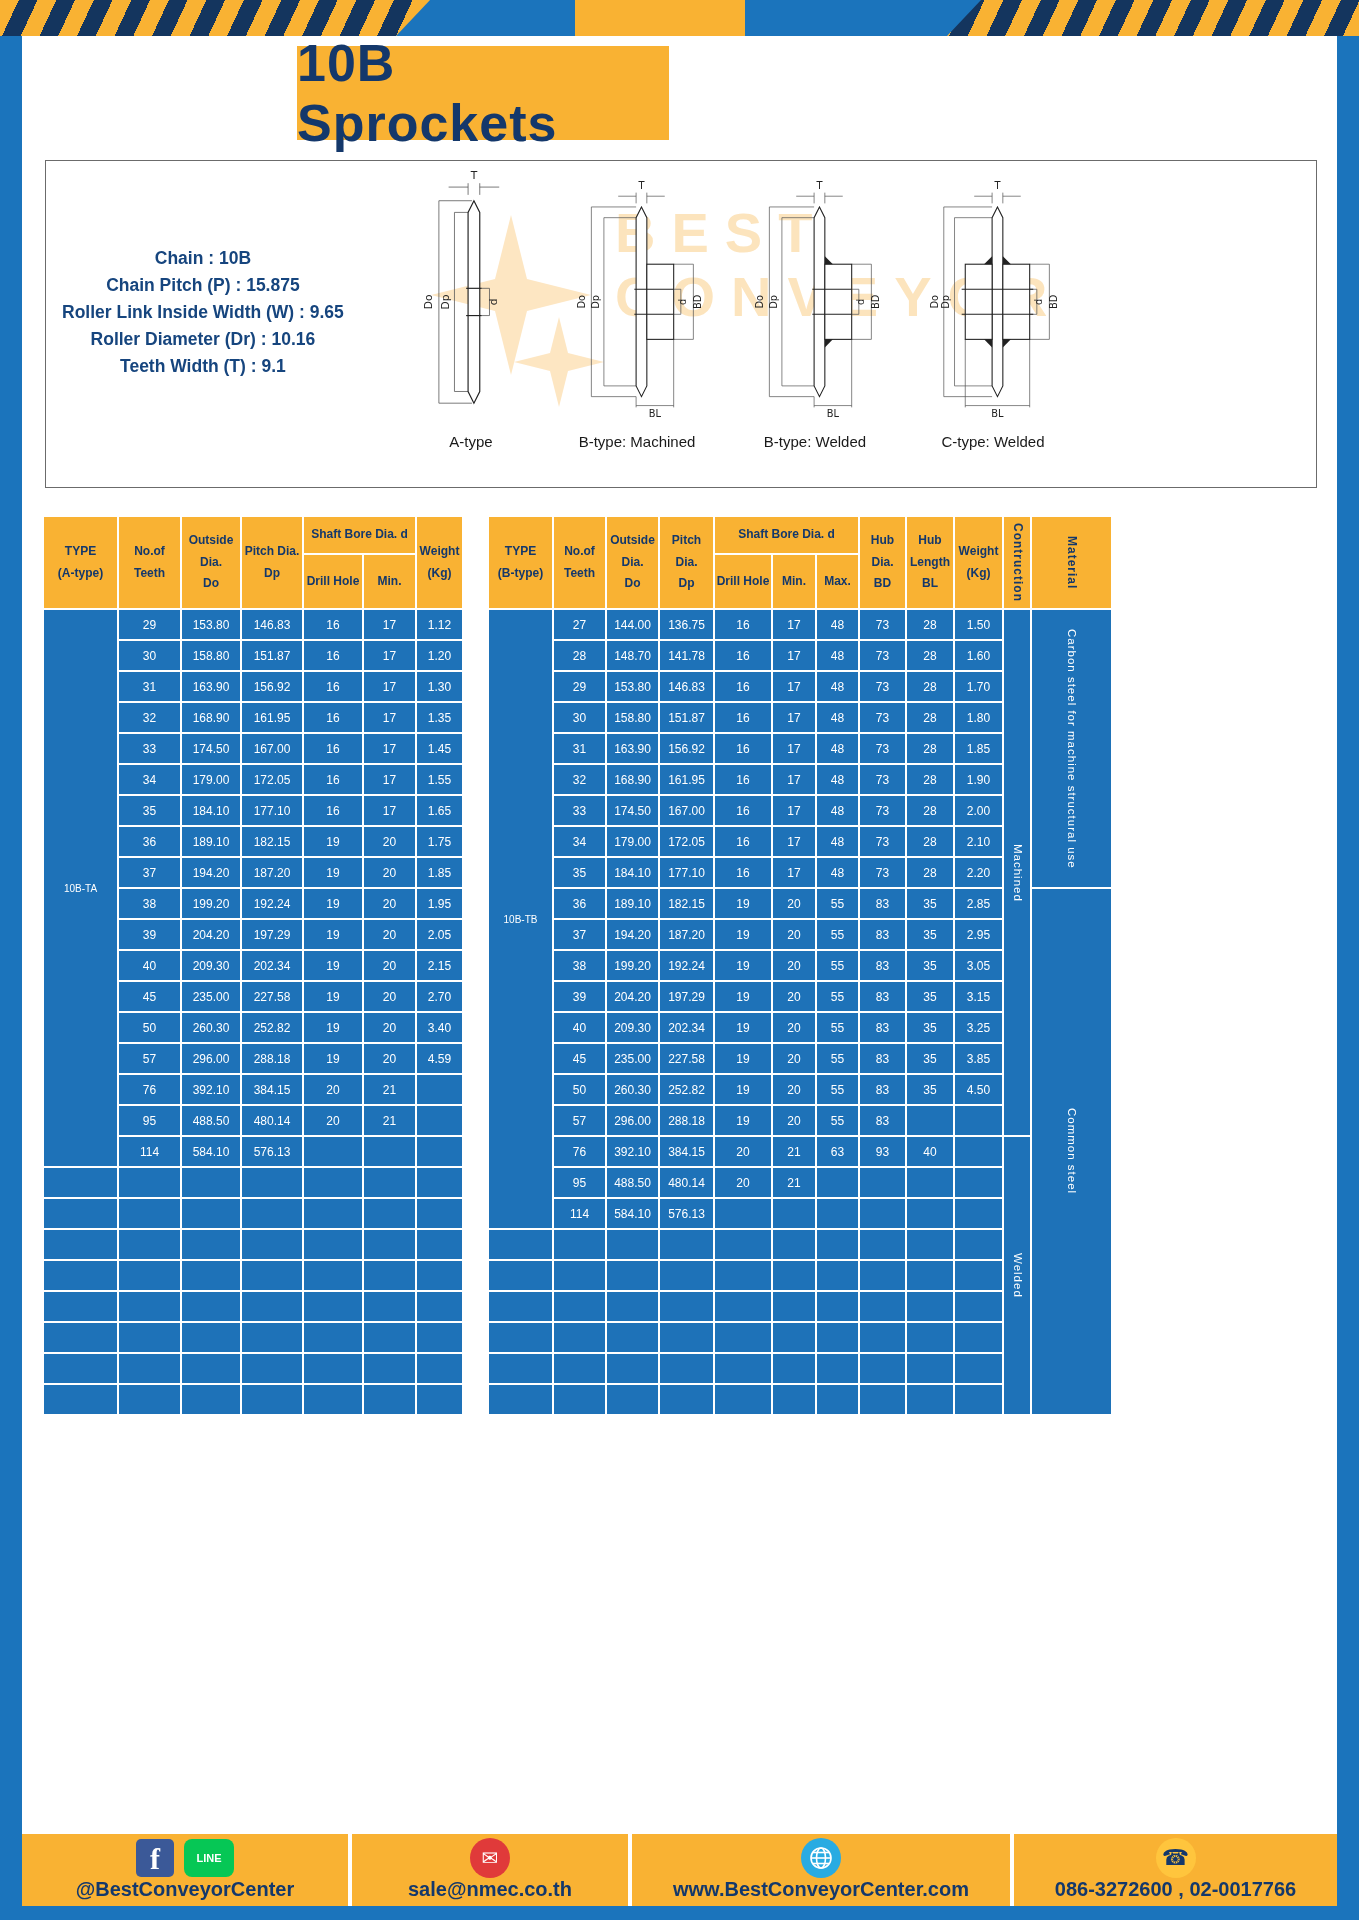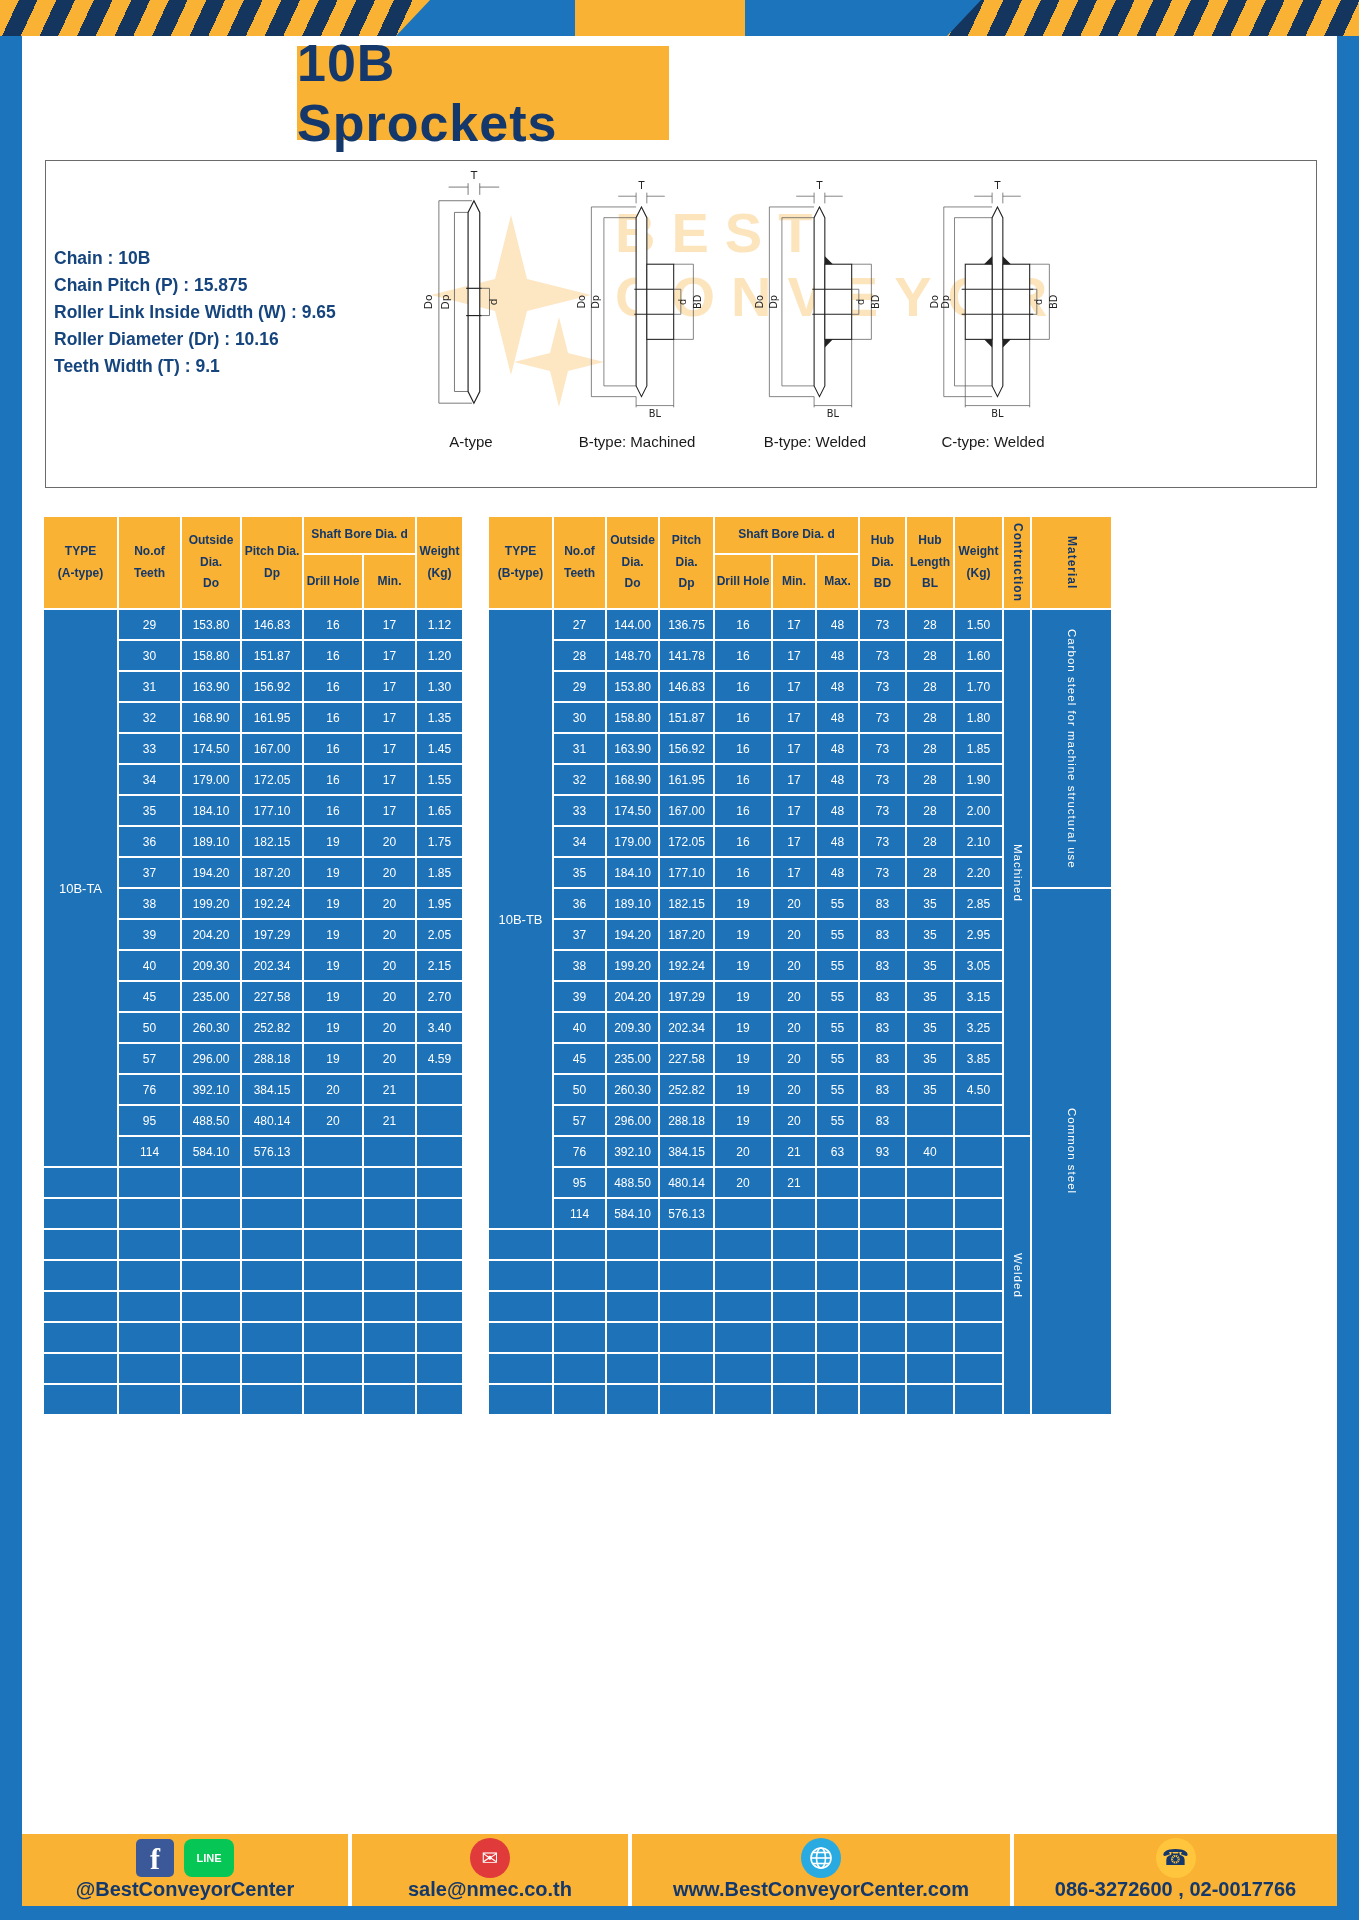--- a/index.html
+++ b/index.html
@@ -16,21 +16,21 @@
   .top-yellow{position:absolute;left:575px;top:0;width:170px;height:36px;background:#F9B233;}
 
   
   .banner{position:absolute;left:297px;top:46px;width:372px;height:94px;background:#F9B233;
           display:flex;align-items:center;justify-content:center;z-index:4;}
   .banner h1{margin:0;font-size:52px;font-weight:bold;color:#14386B;letter-spacing:1px;}
 
   
   .panel{position:absolute;left:45px;top:160px;width:1270px;height:326px;background:#fff;
          border:1px solid #6b6b6b;z-index:2;}
-  .specs{position:absolute;left:8px;top:84px;z-index:3;}
+  .specs{position:absolute;left:16px;top:84px;z-index:3;text-align:center;}
   .spec-line{font-size:17.5px;font-weight:bold;color:#16457E;line-height:27px;white-space:nowrap;}
 
   .watermark{position:absolute;left:545px;top:40px;z-index:1;color:rgba(247,173,54,.33);
              font-weight:bold;}
   .wm-line{font-size:56px;letter-spacing:16px;line-height:64px;white-space:nowrap;padding-left:24px;}
   .wm-star{position:absolute;background:rgba(247,173,54,.30);
            clip-path:polygon(50% 0%,60% 40%,100% 50%,60% 60%,50% 100%,40% 60%,0% 50%,40% 40%);}
   .wm-star1{left:385px;top:54px;width:160px;height:160px;}
   .wm-star2{left:468px;top:156px;width:90px;height:90px;}
 
@@ -44,21 +44,21 @@
   .tableB{position:absolute;left:487px;top:515px;z-index:2;}
   table{border-collapse:collapse;table-layout:fixed;}
   th,td{border:2px solid #fff;text-align:center;vertical-align:middle;padding:0;box-sizing:border-box;overflow:hidden;}
   th{background:#F9B233;color:#14386B;font-size:12px;font-weight:bold;white-space:pre-line;line-height:1.8;}
   thead tr.t1{height:38px;}
   thead tr.t2{height:55px;}
   td{background:#1E72B8;color:#fff;font-size:12px;height:31px;font-weight:normal;}
   .vert{writing-mode:vertical-rl;text-orientation:mixed;line-height:1.15;letter-spacing:1px;}
   th.vert{line-height:1.1;}
   td.vert{font-size:11.5px;}
-  td.type-cell{font-size:13px;}
+  td.type-cell{font-size:10px;}
 
   
   .footer{position:absolute;left:22px;right:22px;bottom:14px;height:72px;background:#F9B233;
           display:flex;align-items:stretch;z-index:5;}
   .fsec{display:flex;flex-direction:column;align-items:center;justify-content:flex-end;padding:4px 0 5px;}
   .f1{width:326px;}.f2{width:276px;}.f3{width:378px;}.f4{flex:1;}
   .ficons{display:flex;gap:10px;align-items:center;flex:1;}
   .flabel{font-size:20px;font-weight:bold;color:#14386B;white-space:nowrap;}
   .fsep{width:4px;background:#fff;}
   .icon-fb{width:38px;height:38px;background:#3b5998;border-radius:5px;color:#fff;

